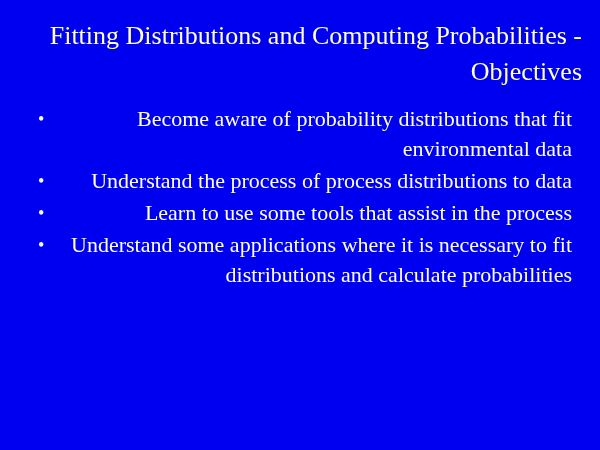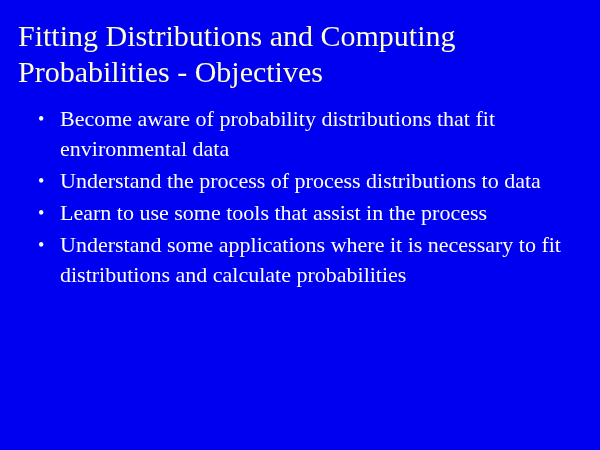--- a/index.html
+++ b/index.html
@@ -16,23 +16,23 @@
   .slide {
     position: relative;
     width: 600px;
     height: 450px;
     background: #0000f0;
     box-sizing: border-box;
   }
   .slide-title {
     color: #ffffcc;
     font-family: "Liberation Serif", serif;
-    font-size: 30px;
+    font-size: 26px;
     line-height: 36px;
-    text-align: left;
+    text-align: right;
     padding: 18px 18px 0 18px;
     margin: 0;
     font-weight: normal;
   }
   .bullet-list {
     list-style: none;
     margin: 14px 0 0 0;
     padding: 0 24px 0 38px;
   }
   .bullet-item {
@@ -48,20 +48,21 @@
     flex: 0 0 auto;
     width: 22px;
     color: #ffffff;
     font-size: 18px;
     line-height: 30px;
     text-align: left;
   }
   .bullet-text {
     flex: 1 1 auto;
     padding-right: 4px;
+    text-align: right;
   }
 </style>
 </head>
 <body>
 
 <div class="slide">
 
   <h1 class="slide-title">Fitting Distributions and Computing Probabilities - Objectives</h1>
 
   <ul class="bullet-list">

